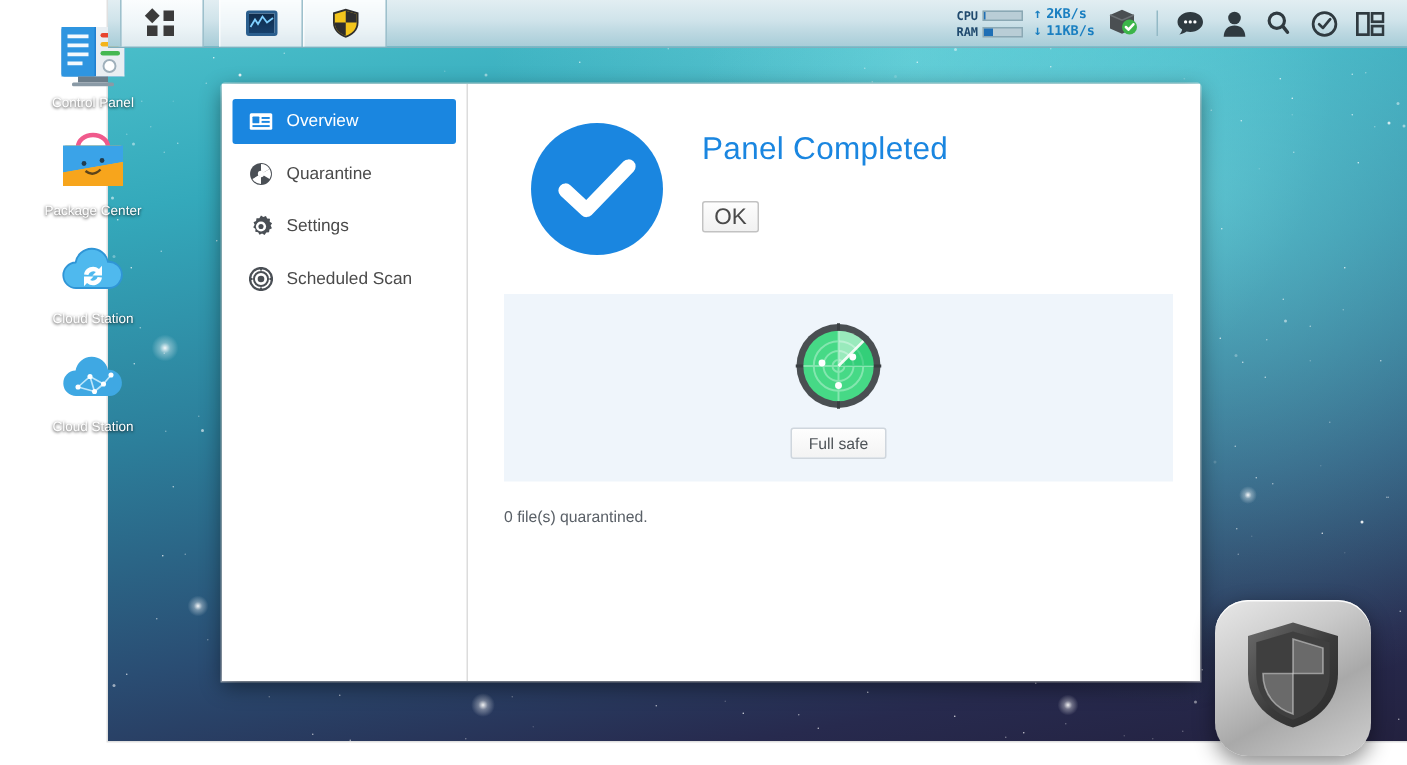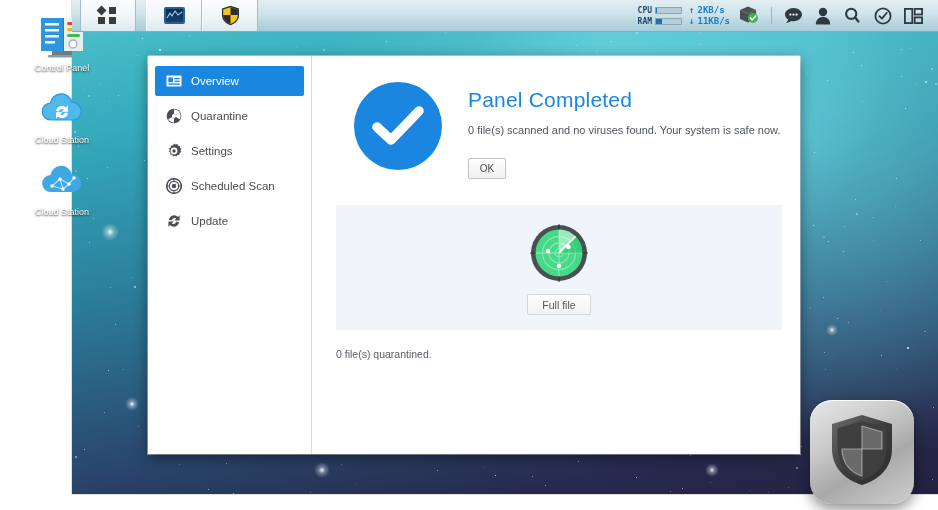--- a/index.html
+++ b/index.html
@@ -146,21 +146,21 @@
     display:flex; align-items:center; justify-content:center; flex:0 0 88px;
     margin-left:18px;
   }
   .hero-txt { padding-top:6px; }
   .hero-title { font-size:21px; color:#1a86e0; font-weight:normal; letter-spacing:0.2px; }
   .hero-sub { font-size:11px; color:#50565c; margin-top:12px; }
   .ok-btn {
     margin-top:22px; width:38px; height:21px;
     background: linear-gradient(180deg,#fdfdfd 0%, #f1f1f1 100%);
     border:1px solid #c2c2c2; border-radius:2px;
-    font-size:10px; color:#4a4a4a; cursor:pointer;
+    font-size:15px; color:#4a4a4a; cursor:pointer;
     font-family:"Liberation Sans", sans-serif;
   }
 
   .cards { display:flex; gap:16px; margin-top:26px; }
   .card {
     flex:1; height:125px; background:#eff5fb;
     display:flex; flex-direction:column; align-items:center; justify-content:center;
     cursor:pointer;
   }
   .card-art { height:66px; display:flex; align-items:center; justify-content:center; }
@@ -540,20 +540,34 @@
           <rect x="29" y="16" width="13" height="3" rx="1.5" fill="#f4b41a"></rect>
           <rect x="29" y="22" width="13" height="3" rx="1.5" fill="#46b852"></rect>
           <circle cx="35" cy="32" r="4" fill="#ffffff" stroke="#9fb0bb" stroke-width="1.3"></circle>
           <rect x="14" y="39" width="20" height="4" fill="#6c7d89"></rect>
           <rect x="10" y="43" width="28" height="2.5" rx="1" fill="#8a9aa6"></rect>
         </svg>
       </div>
       <div class="cap">Control Panel</div>
     </div>
 
+    <div class="deskicon">
+      <div class="art">
+        <svg width="48" height="48" viewBox="0 0 48 48">
+          <path d="M14 14 a10 8 0 0 1 20 0" fill="none" stroke="#f05a8c" stroke-width="3"></path>
+          <rect x="4" y="13" width="40" height="27" rx="2" fill="#f7b733"></rect>
+          <path d="M4 13 L44 13 L44 24 L4 31 Z" fill="#3aa3e8"></path>
+          <path d="M4 31 L44 24 L44 40 L4 40 Z" fill="#f7a51c"></path>
+          <circle cx="18" cy="25" r="1.6" fill="#1a1a1a" opacity="0.75"></circle>
+          <circle cx="30" cy="23" r="1.6" fill="#1a1a1a" opacity="0.75"></circle>
+          <path d="M19 30 q5 4 10 -1" stroke="#1a1a1a" stroke-width="1.6" fill="none" opacity="0.7"></path>
+        </svg>
+      </div>
+      <div class="cap">Package Center</div>
+    </div>
 
 
     <div class="deskicon">
       <div class="art">
         <svg width="48" height="48" viewBox="0 0 48 48">
           <path d="M13 36 a8.5 8.5 0 0 1 -0.6 -17 A11 11 0 0 1 34 18.5 a8 8 0 0 1 1 17.5 z" fill="#4fb9ee"></path>
           <path d="M13 36 a8.5 8.5 0 0 1 -0.6 -17 A11 11 0 0 1 34 18.5 a8 8 0 0 1 1 17.5 z" fill="none" stroke="#2f95d6" stroke-width="1.2"></path>
           <path d="M18 27 a6 6 0 0 1 10 -3.6 l2 -2.2 v6.5 h-6.4 l2.3 -2.3 a3.4 3.4 0 0 0 -5 2z" fill="#ffffff"></path>
           <path d="M30 29 a6 6 0 0 1 -10 3.6 l-2 2.2 v-6.5 h6.4 l-2.3 2.3 a3.4 3.4 0 0 0 5 -2z" fill="#ffffff"></path>
         </svg>
@@ -755,43 +769,33 @@
                   <line x1="8" y1="0.2" x2="8" y2="2.4"></line>
                   <line x1="8" y1="13.6" x2="8" y2="15.8"></line>
                   <line x1="0.2" y1="8" x2="2.4" y2="8"></line>
                   <line x1="13.6" y1="8" x2="15.8" y2="8"></line>
                 </g>
             </svg>
           </span>
           <span>Scheduled Scan</span>
         </div>
 
-        <div class="nav-item">
-          <span class="nav-ico">
-            <svg width="16" height="16" viewBox="0 0 16 16">
-              <path d="M3 7 A5.2 5.2 0 0 1 12 4 l1.6 -1.9 v5.3 h-5.3 l2 -2.0 a3 3 0 0 0 -4.5 1.8 z" fill="#4a4f55"></path>
-              <path d="M13 9 A5.2 5.2 0 0 1 4 12 l-1.6 1.9 v-5.3 h5.3 l-2 2.0 a3 3 0 0 0 4.5 -1.8 z" fill="#4a4f55"></path>
-            </svg>
-          </span>
-          <span>Update</span>
-        </div>
 
       </div>
 
       <div class="content">
 
         <div class="hero">
           <div class="hero-badge">
             <svg width="54" height="44" viewBox="0 0 54 44">
               <path d="M6 23 L20 36 L48 7" fill="none" stroke="#ffffff" stroke-width="9.5" stroke-linecap="round" stroke-linejoin="round"></path>
             </svg>
           </div>
           <div class="hero-txt">
             <div class="hero-title">Panel Completed</div>
-            <div class="hero-sub">0 file(s) scanned and no viruses found. Your system is safe now.</div>
             <button class="ok-btn">OK</button>
           </div>
         </div>
 
         <div class="cards">
 
           <div class="card">
             <div class="card-art">
               <svg width="62" height="62" viewBox="0 0 62 62">
                 <circle cx="31" cy="31" r="28" fill="#4a4f52"></circle>
@@ -812,21 +816,21 @@
                     <circle cx="31" cy="44" r="2.3"></circle>
                   </g>
                 <g fill="#3a3f42">
                     <rect x="30" y="2.5" width="2" height="5"></rect>
                     <rect x="30" y="54.5" width="2" height="5"></rect>
                     <rect x="2.5" y="30" width="5" height="2"></rect>
                     <rect x="54.5" y="30" width="5" height="2"></rect>
                   </g>
               </svg>
             </div>
-            <button class="card-btn">Full file</button>
+            <button class="card-btn">Full safe</button>
           </div>
 
 
 
         </div>
 
         <div class="footnotes">
           <div class="footnote">0 file(s) quarantined.</div>
         </div>
 

